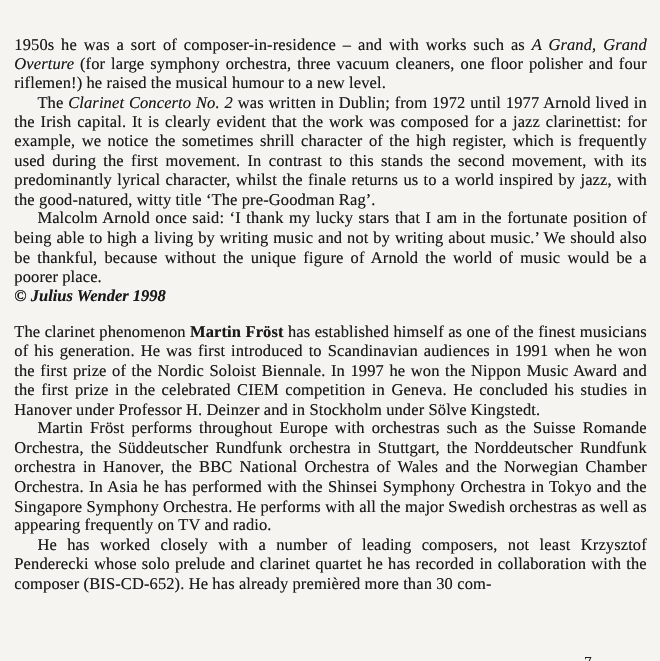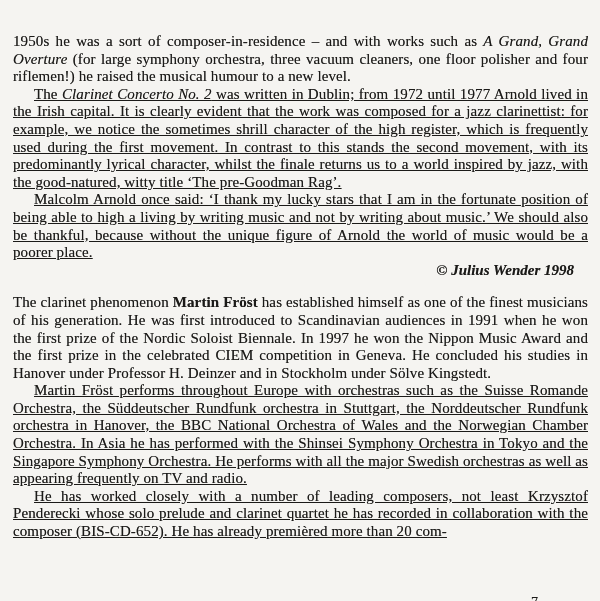--- a/index.html
+++ b/index.html
@@ -26,29 +26,28 @@
   }
   .para {
     margin: 0;
     font-size: 15px;
     line-height: 17.6px;
     text-align: justify;
     letter-spacing: 0.1px;
   }
   .para.indent {
     text-indent: 21px;
-    text-decoration: underline;
   }
   .it { font-style: italic; }
   .bf { font-weight: bold; }
   .credit {
     margin: 0;
     font-size: 15px;
     line-height: 17.6px;
-    text-align: right;
+    text-align: left;
     padding-right: 14px;
     font-weight: bold;
   }
   .bio-section {
     margin-top: 15px;
   }
   .page-number {
     position: absolute;
     bottom: 7px;
     right: 62px;
@@ -64,18 +63,18 @@
   <div class="section">
     <p class="para"><span>1950s he was a sort of composer-in-residence – and with works such as </span><span class="it">A Grand, Grand Overture</span><span> (for large symphony orchestra, three vacuum cleaners, one floor polisher and four riflemen!) he raised the musical humour to a new level.</span></p>
     <p class="para indent"><span>The </span><span class="it">Clarinet Concerto No. 2</span><span> was written in Dublin; from 1972 until 1977 Arnold lived in the Irish capital. It is clearly evident that the work was composed for a jazz clarinettist: for example, we notice the sometimes shrill character of the high register, which is frequently used during the first movement. In contrast to this stands the second movement, with its predominantly lyrical character, whilst the finale returns us to a world inspired by jazz, with the good-natured, witty title ‘The pre-Goodman Rag’.</span></p>
     <p class="para indent"><span>Malcolm Arnold once said: ‘I thank my lucky stars that I am in the fortunate position of being able to high a living by writing music and not by writing about music.’ We should also be thankful, because without the unique figure of Arnold the world of music would be a poorer place.</span></p>
     <p class="credit"><span class="bf">© </span><span class="it bf">Julius Wender 1998</span></p>
   </div>
 
   <div class="section bio-section">
     <p class="para"><span>The clarinet phenomenon </span><span class="bf">Martin Fröst</span><span> has established himself as one of the finest musicians of his generation. He was first introduced to Scandinavian audiences in 1991 when he won the first prize of the Nordic Soloist Biennale. In 1997 he won the Nippon Music Award and the first prize in the celebrated CIEM competition in Geneva. He concluded his studies in Hanover under Professor H. Deinzer and in Stockholm under Sölve Kingstedt.</span></p>
     <p class="para indent"><span>Martin Fröst performs throughout Europe with orchestras such as the Suisse Romande Orchestra, the Süddeutscher Rundfunk orchestra in Stuttgart, the Norddeutscher Rundfunk orchestra in Hanover, the BBC National Orchestra of Wales and the Norwegian Chamber Orchestra. In Asia he has performed with the Shinsei Symphony Orchestra in Tokyo and the Singapore Symphony Orchestra. He performs with all the major Swedish orchestras as well as appearing frequently on TV and radio.</span></p>
-    <p class="para indent"><span>He has worked closely with a number of leading composers, not least Krzysztof Penderecki whose solo prelude and clarinet quartet he has recorded in collaboration with the composer (BIS-CD-652). He has already premièred more than 20 com-</span></p>
+    <p class="para indent"><span>He has worked closely with a number of leading composers, not least Krzysztof Penderecki whose solo prelude and clarinet quartet he has recorded in collaboration with the composer (BIS-CD-652). He has already premièred more than 30 com-</span></p>
   </div>
 
   <div class="page-number">7</div>
 
 </div>
 
 </body></html>

